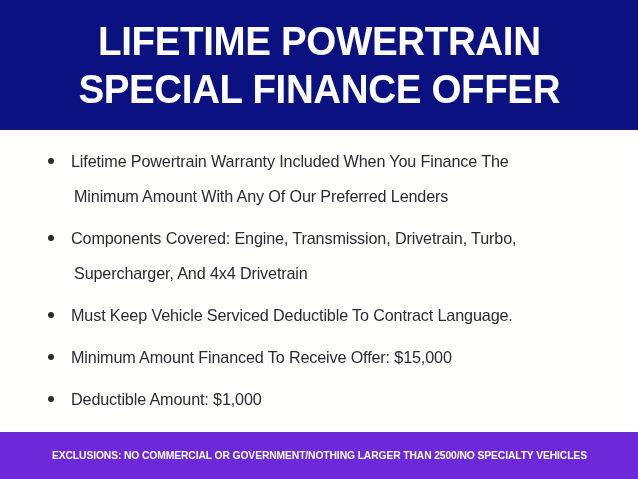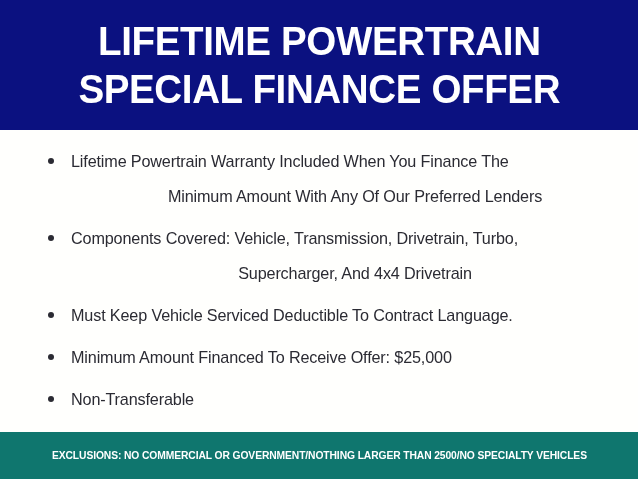--- a/index.html
+++ b/index.html
@@ -83,31 +83,30 @@
     height: 6px;
     border-radius: 50%;
     background: #2b2b33;
   }
   .bullet-text {
     display: block;
   }
   .bullet-text .cont {
     display: block;
     padding-left: 3px;
-    text-align: center;
   }
 
   
   .footer-banner {
     position: absolute;
     left: 0;
     top: 432px;
     width: 638px;
     height: 47px;
-    background: #0f766e;
+    background: #6d28d9;
     box-sizing: border-box;
     display: flex;
     align-items: center;
   }
   .footer-text {
     color: #ffffff;
     font-family: "Liberation Sans", sans-serif;
     font-weight: bold;
     font-size: 10.3px;
     line-height: 14px;
@@ -133,39 +132,45 @@
         <span class="dot"></span>
         <span class="bullet-text">
           <span>Lifetime Powertrain Warranty Included When You Finance The</span>
           <span class="cont">Minimum Amount With Any Of Our Preferred Lenders</span>
         </span>
       </li>
 
       <li class="bullet-item">
         <span class="dot"></span>
         <span class="bullet-text">
-          <span>Components Covered: Vehicle, Transmission, Drivetrain, Turbo,</span>
+          <span>Components Covered: Engine, Transmission, Drivetrain, Turbo,</span>
           <span class="cont">Supercharger, And 4x4 Drivetrain</span>
         </span>
       </li>
 
       <li class="bullet-item">
         <span class="dot"></span>
         <span class="bullet-text">
           <span>Must Keep Vehicle Serviced Deductible To Contract Language.</span>
         </span>
       </li>
 
       <li class="bullet-item">
         <span class="dot"></span>
         <span class="bullet-text">
-          <span>Minimum Amount Financed To Receive Offer: $25,000</span>
+          <span>Minimum Amount Financed To Receive Offer: $15,000</span>
         </span>
       </li>
 
+      <li class="bullet-item">
+        <span class="dot"></span>
+        <span class="bullet-text">
+          <span>Deductible Amount: $1,000</span>
+        </span>
+      </li>
 
       <li class="bullet-item">
         <span class="dot"></span>
         <span class="bullet-text">
           <span>Non-Transferable</span>
         </span>
       </li>
 
     </ul>
   </div>

